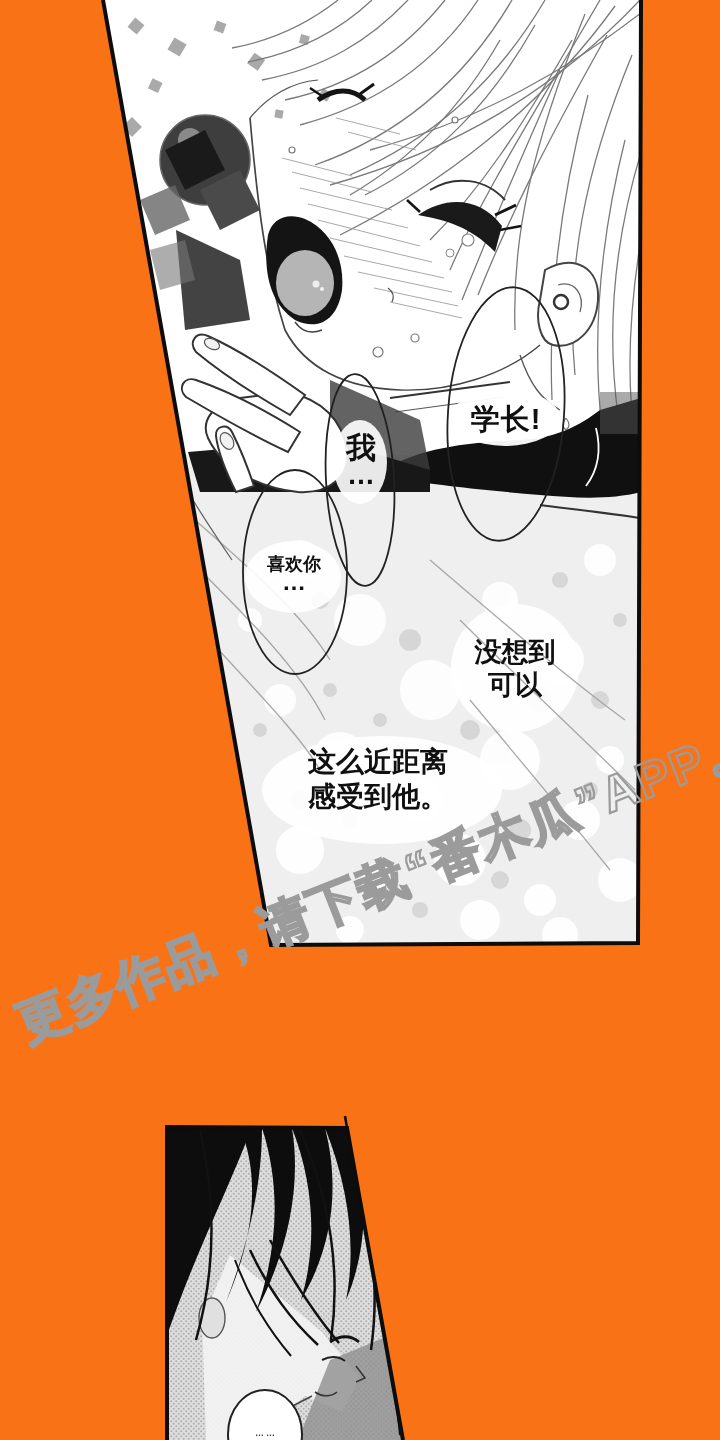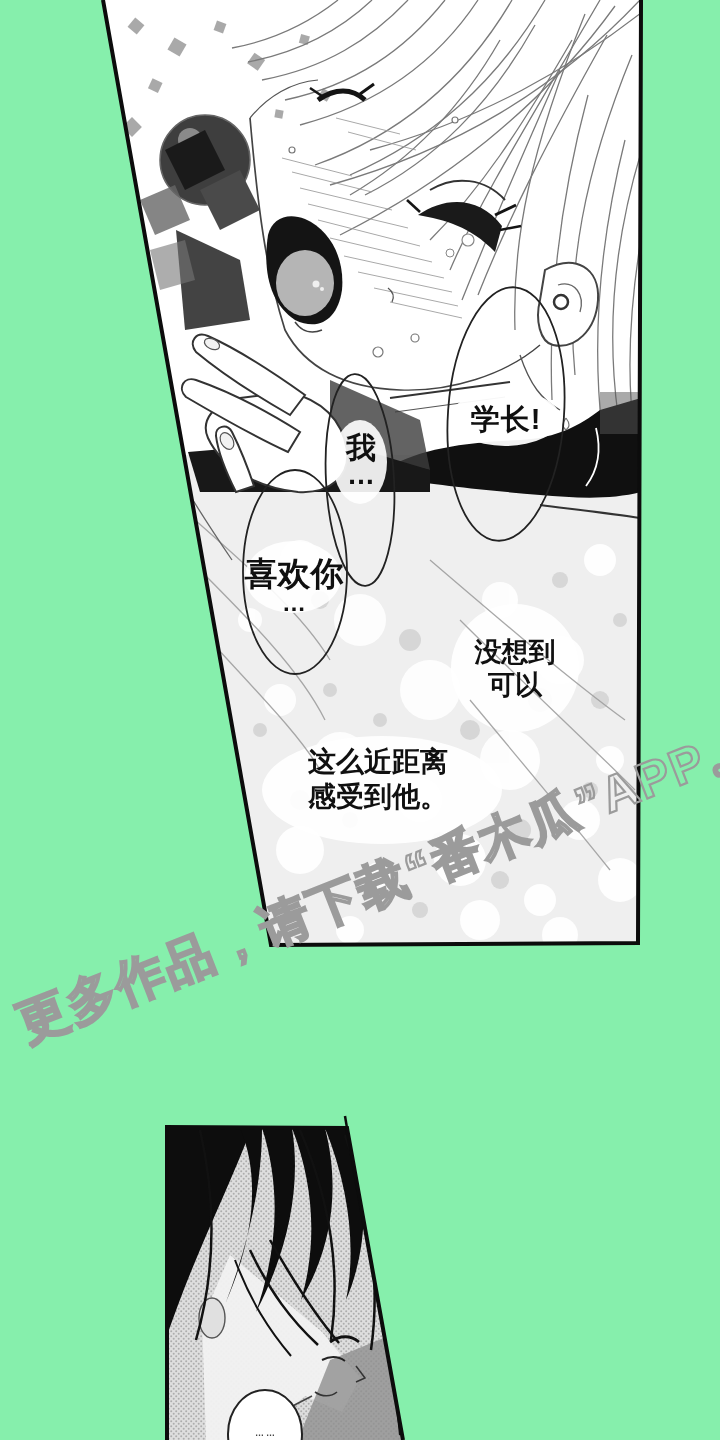--- a/index.html
+++ b/index.html
@@ -1,16 +1,16 @@
 <!DOCTYPE html>
 <html><head>
 <meta charset="utf-8">
 <style>
   html,body{margin:0;padding:0;background:#ffffff;}
-  .stage{position:relative;width:720px;height:1440px;overflow:hidden;background:#86efac;
+  .stage{position:relative;width:720px;height:1440px;overflow:hidden;background:#f97316;
          font-family:"Liberation Sans","DejaVu Sans",sans-serif;}
   .stage svg{position:absolute;left:0;top:0;}
   .speech{position:absolute;color:#101010;font-weight:700;z-index:4;}
   .speech .l{display:block;}
   .center{text-align:center;}
   #wm{z-index:6;pointer-events:none;}
   .ellip{letter-spacing:2px;}
 </style>
 </head>
 <body>
@@ -278,21 +278,21 @@
 </svg>
 
 <div class="speech center" style="left:450px;top:400px;width:112px;font-size:29px;letter-spacing:1px;">学长!</div>
 
 <div class="speech center" style="left:332px;top:428px;width:58px;">
   <span class="l" style="font-size:30px;">我</span>
   <span class="l" style="font-size:28px;margin-top:-10px;">…</span>
 </div>
 
 <div class="speech center" style="left:238px;top:552px;width:112px;">
-  <span class="l" style="font-size:33px;">喜欢你</span>
+  <span class="l" style="font-size:18px;">喜欢你</span>
   <span class="l" style="font-size:24px;margin-top:-8px;">…</span>
 </div>
 
 <div class="speech" style="left:308px;top:744px;width:165px;font-size:28px;line-height:35px;">
   <span class="l">这么近距离</span>
   <span class="l">感受到他。</span>
 </div>
 
 <div class="speech center" style="left:452px;top:636px;width:126px;font-size:27px;line-height:33px;">
   <span class="l">没想到</span>

